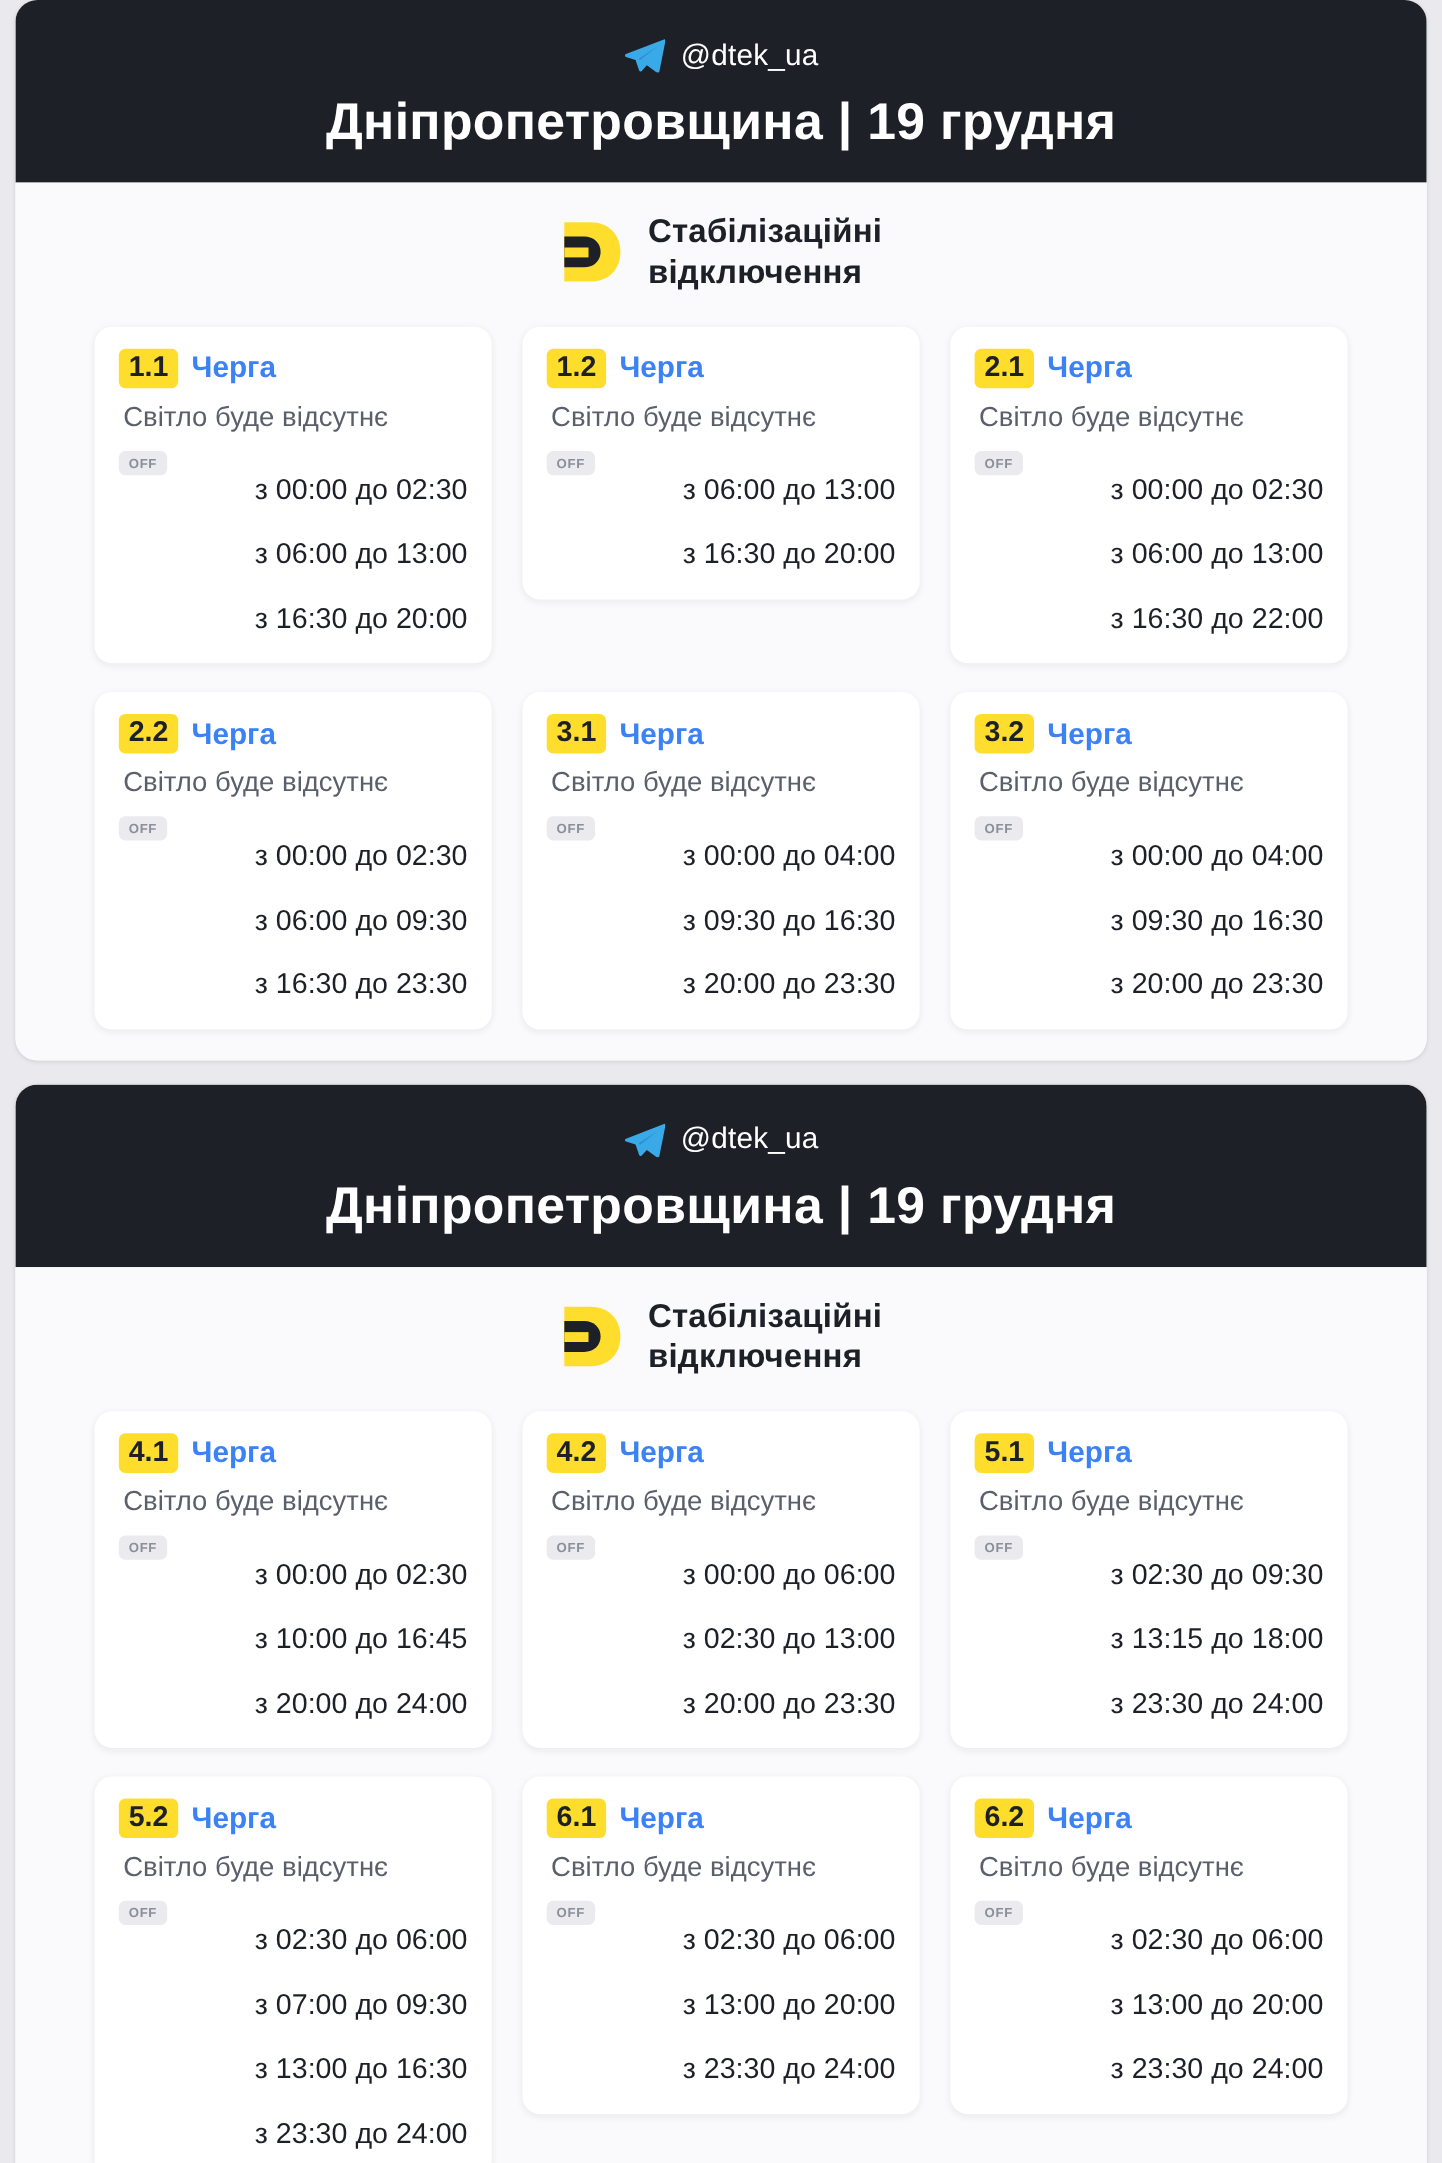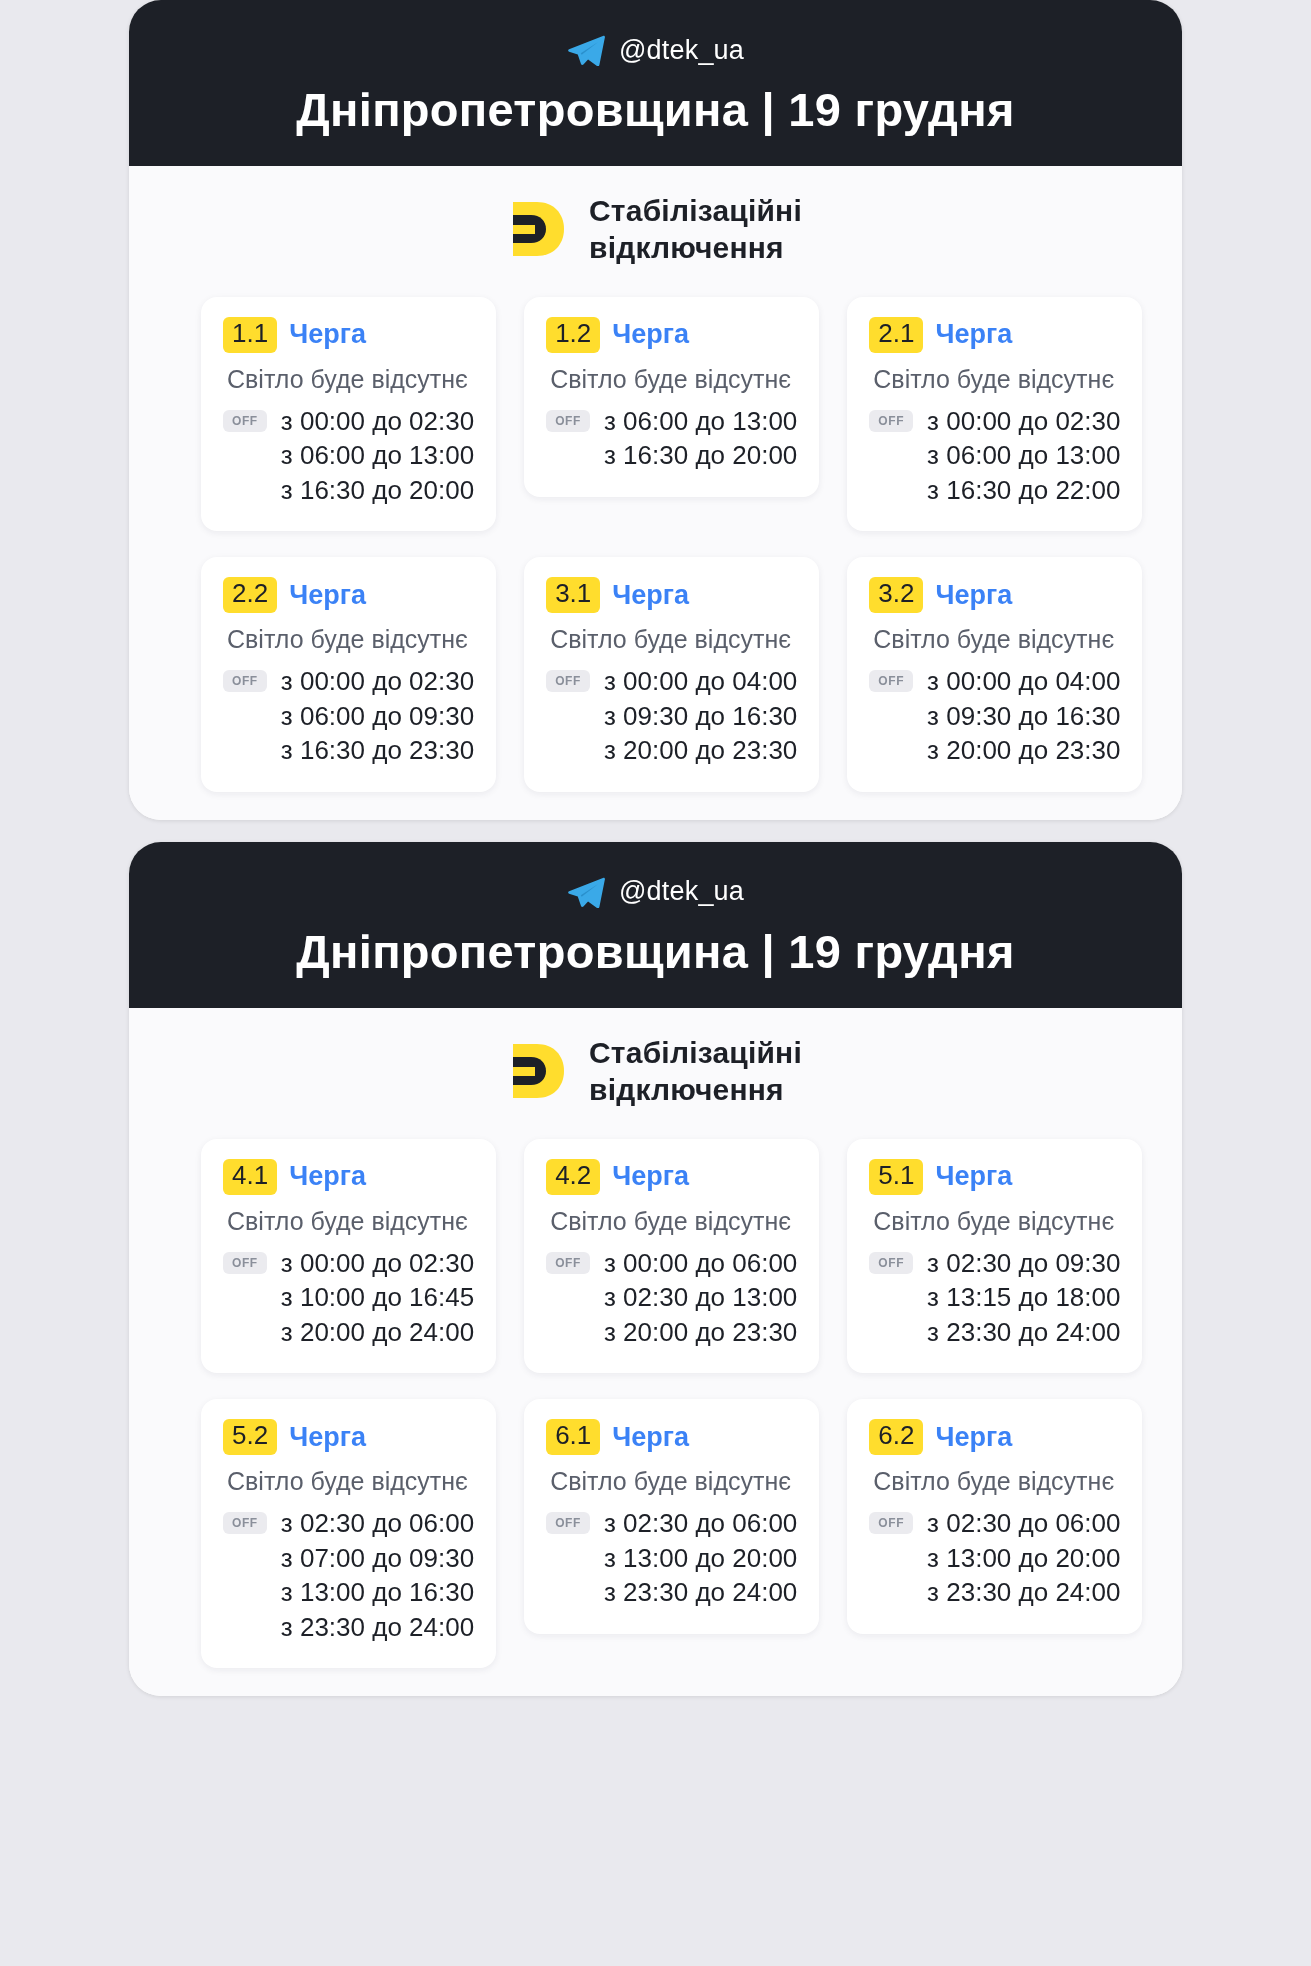--- a/index.html
+++ b/index.html
@@ -10,23 +10,23 @@
   }
   body {
     width: 1311px;
     min-height: 1966px;
     display: flex;
     flex-direction: column;
     align-items: center;
   }
 
   .card {
-    width: 1053px;
+    width: 1283px;
     background: #ffffff;
-    border-radius: 32px;
+    border-radius: 20px;
     overflow: hidden;
     box-shadow: 0 1px 4px rgba(0,0,0,0.10);
     margin: 0 auto;
   }
   .card-spacer { height: 22px; width: 100%; }
 
   
   .header {
     background: #1d2027;
     padding: 34px 0 30px 0;
@@ -91,21 +91,21 @@
   .queue-head {
     display: flex;
     align-items: center;
     gap: 12px;
     margin-bottom: 12px;
   }
   .queue-badge {
     background: #ffdd2d;
     border-radius: 6px;
     font-size: 26px;
-    font-weight: normal;
+    font-weight: bold;
     color: #1d2027;
     padding: 2px 9px 4px 9px;
     line-height: 1.15;
   }
   .queue-label {
     font-size: 27px;
     font-weight: bold;
     color: #3b82f6;
   }
   .queue-sub {
@@ -130,20 +130,21 @@
     margin-top: 6px;
     flex: none;
   }
   .slot-list { flex: 1; }
   .slot {
     font-size: 26px;
     color: #1d2027;
     line-height: 1.33;
     text-align: right;
     white-space: nowrap;
+    margin-top: 24px;
   }
 </style>
 </head>
 <body>
 
 <div id="root">
   <div class="card">
     <div class="header">
       <div class="channel">
         <span class="tg-icon">

